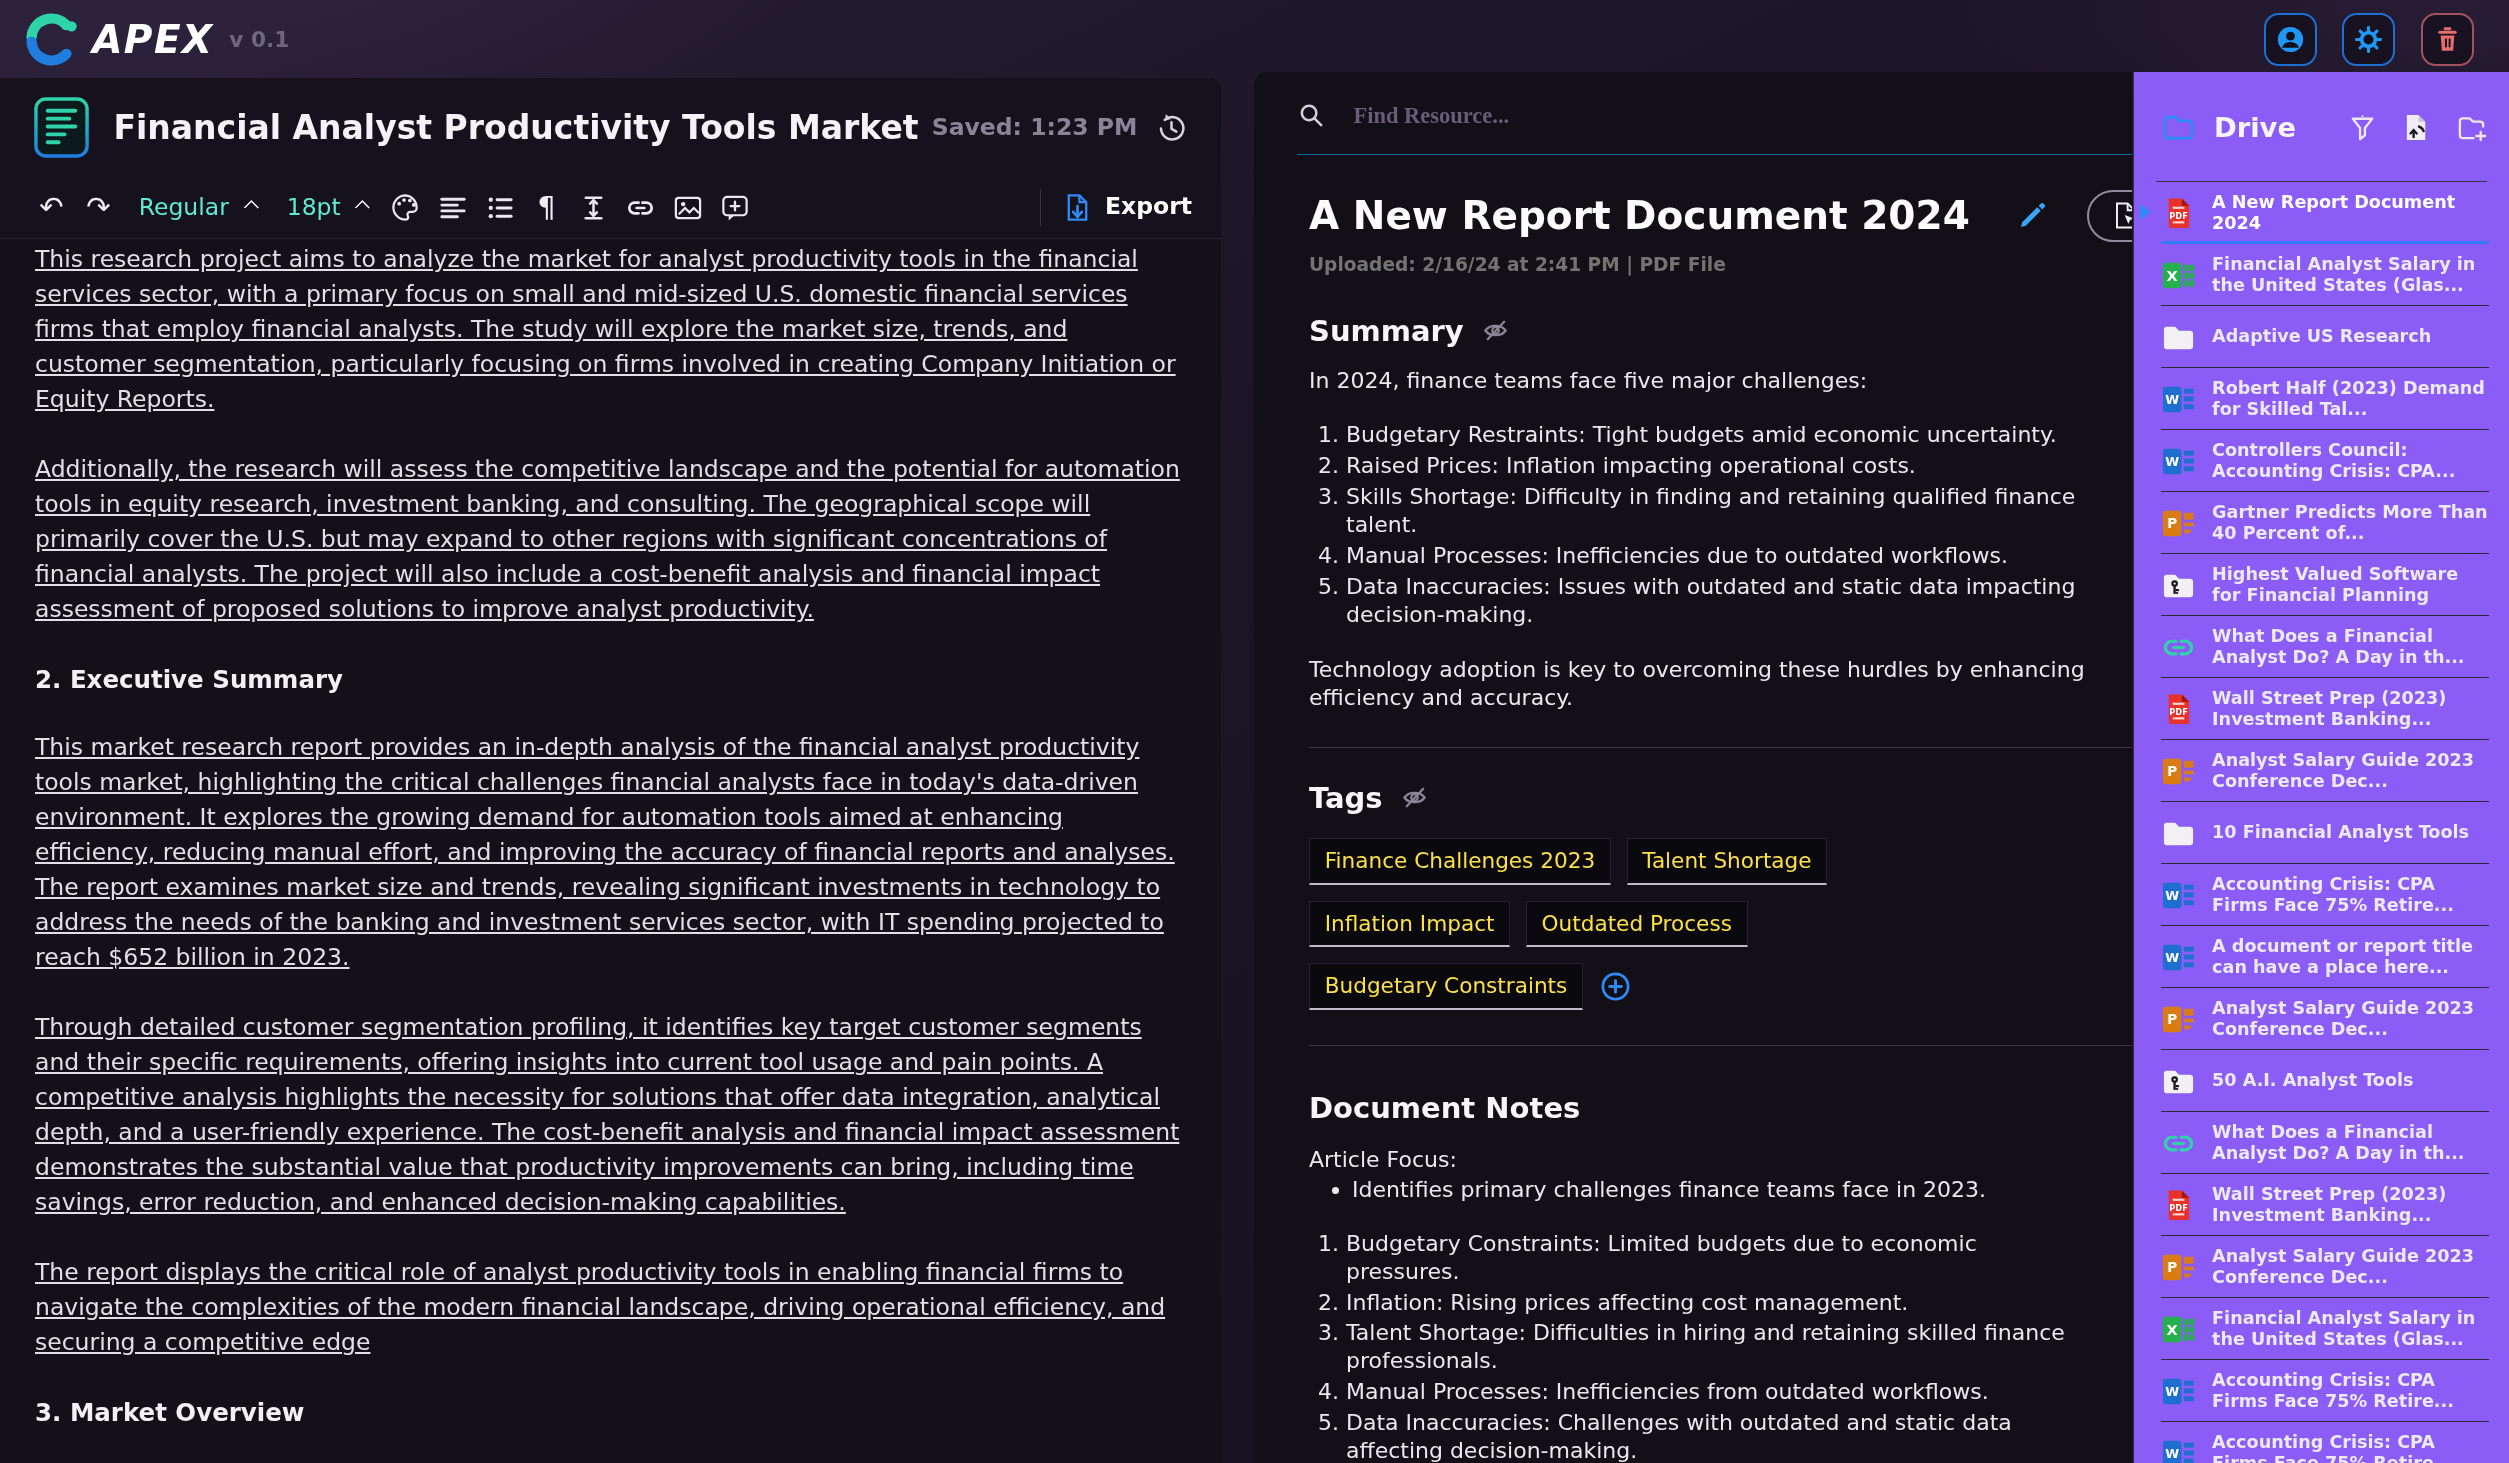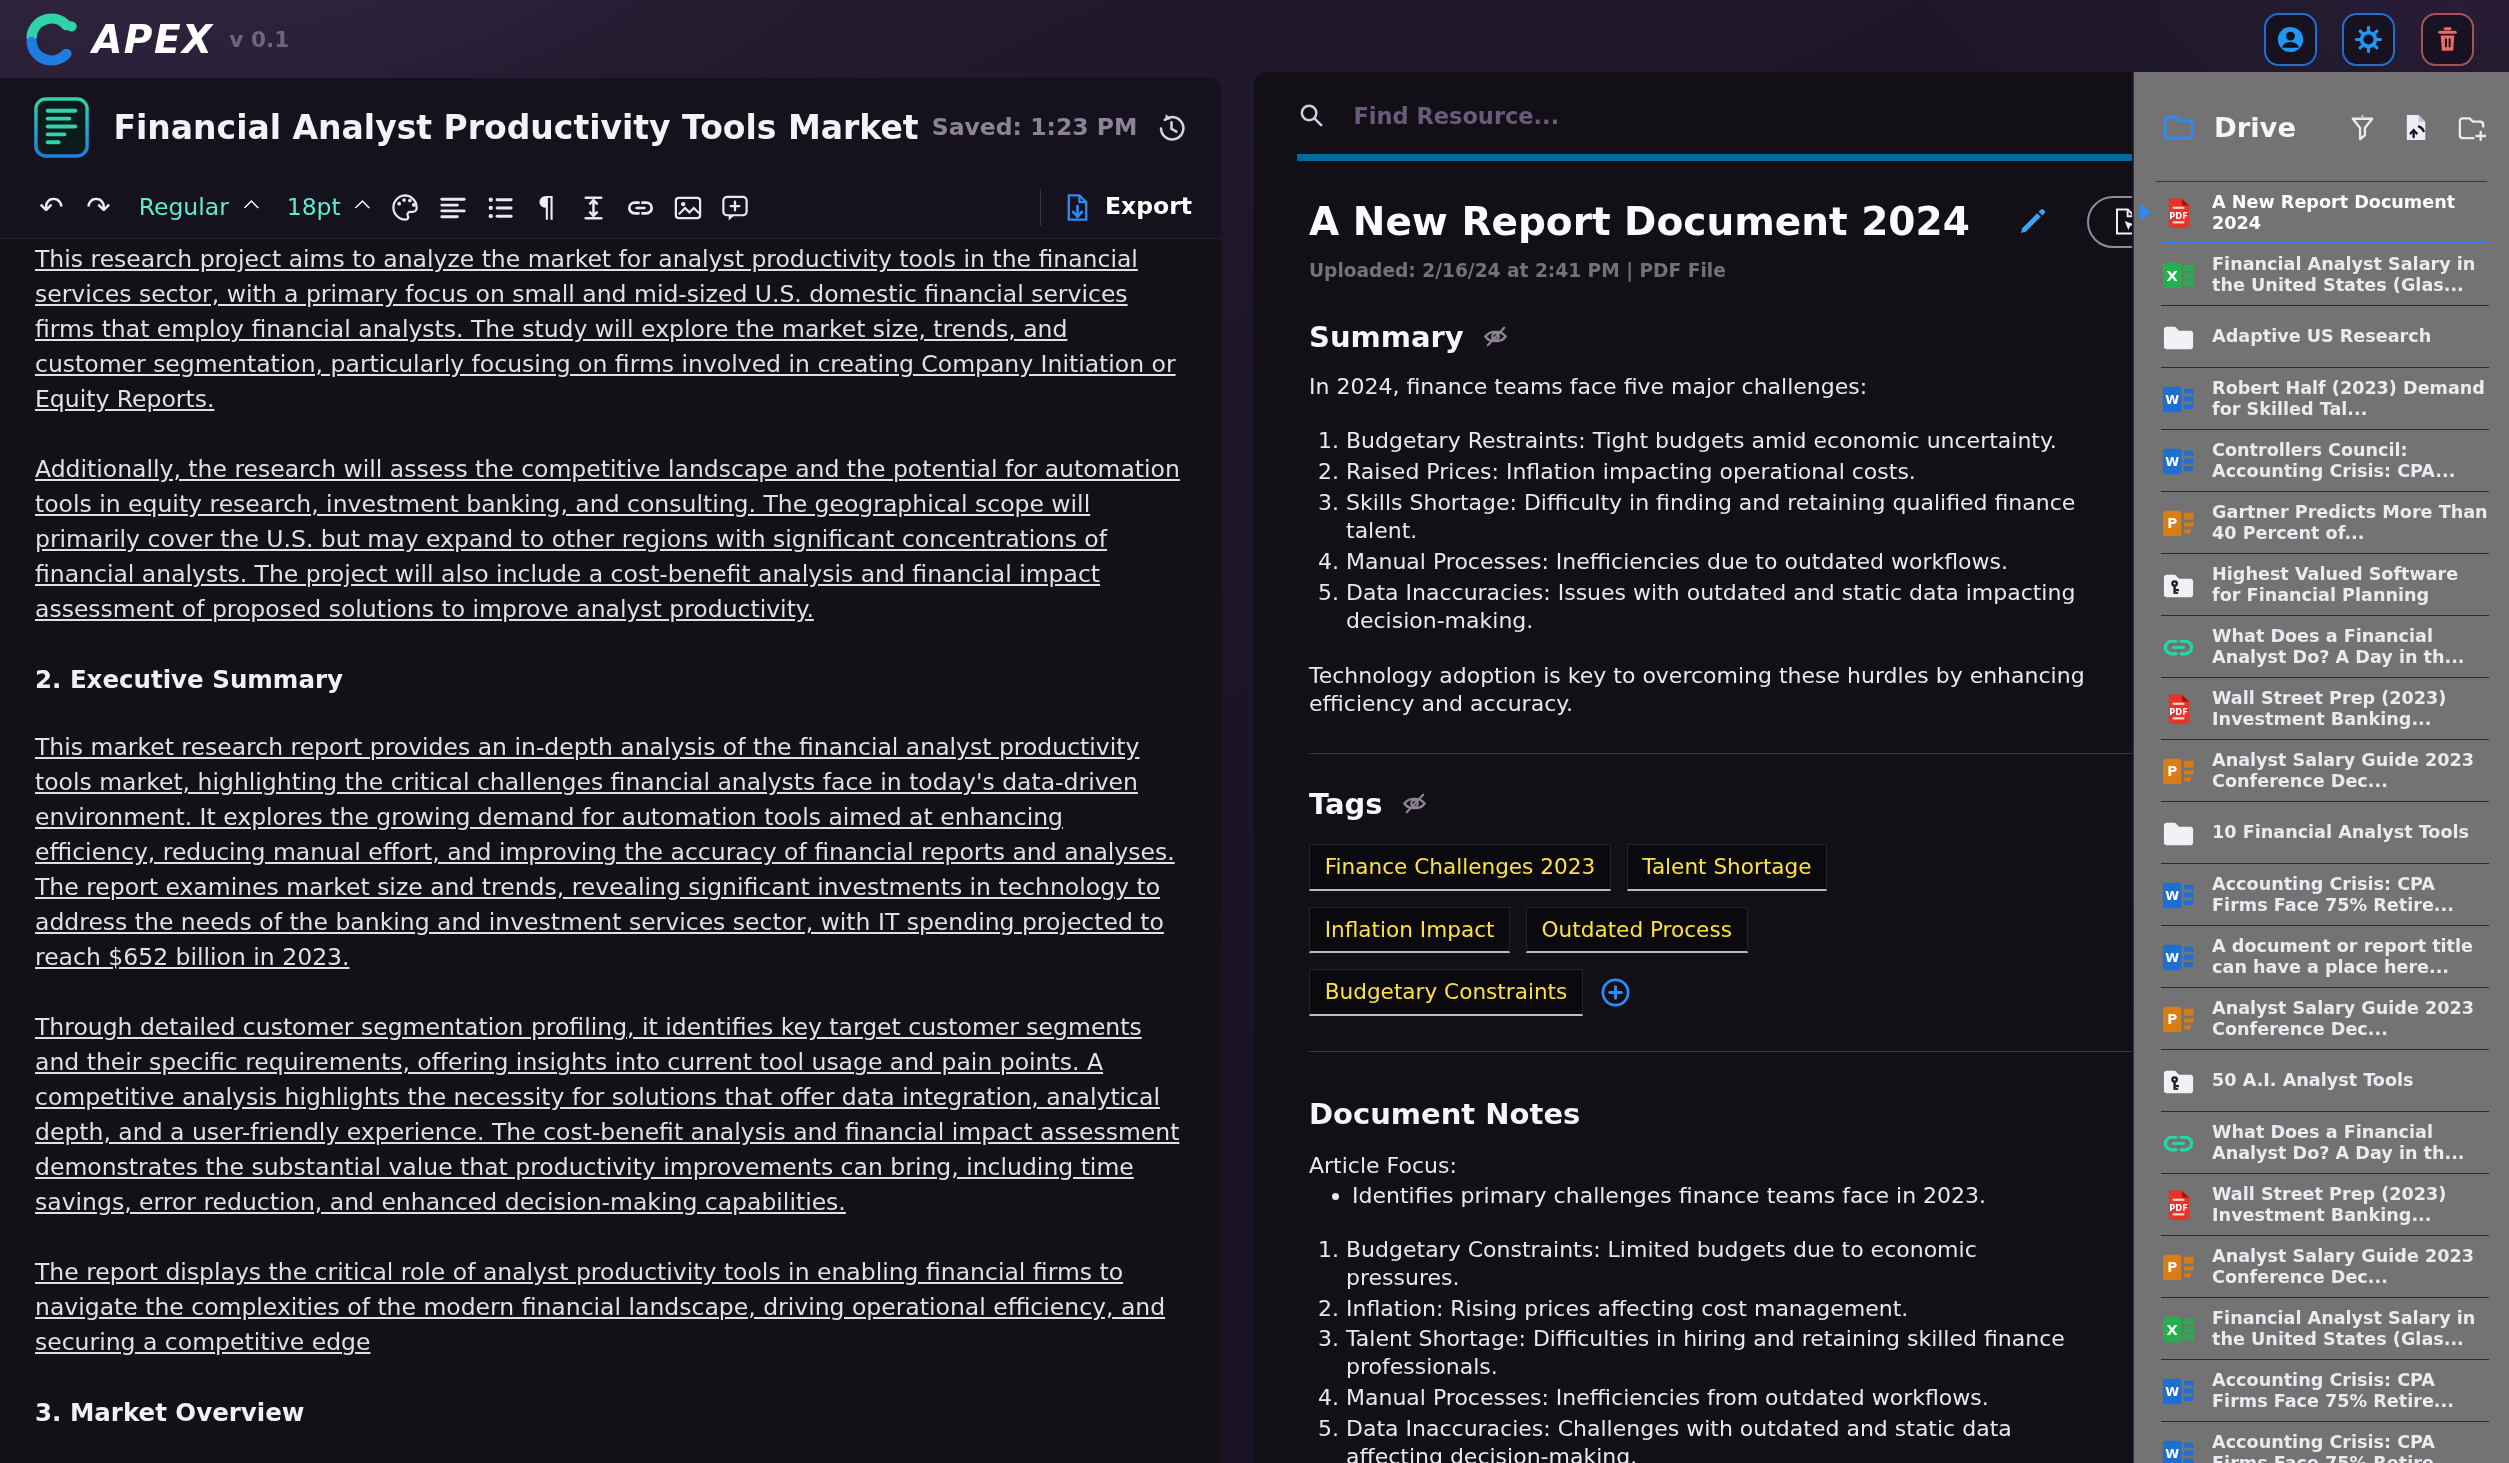--- a/index.html
+++ b/index.html
@@ -35,21 +35,21 @@
   .tb-spacer { flex:1; }
   .tb-divider { width:1px; height:37px; background:#3a3347; margin:0 19.6px; }
   .export-btn { display:flex; align-items:flex-start; gap:11.8px; font-size:23.5px; font-weight:600; color:#ffffff; cursor:pointer; }
   .ed-content { padding:13.7px 37px 0 35px; height:1212px; overflow:hidden; font-size:23.5px; line-height:35px; color:#e2dfe8; }
   .ed-content p { margin:0 0 35px;text-decoration:underline; }
   .ed-content p.first { margin-top:-10.8px; }
   .ed-content h3 { font-size:24.5px; font-weight:700; color:#f2f0f5; margin:29px 0 33px; }
 
   
   .resource-panel { position:absolute; left:1254px; top:72px; width:878px; height:1392px; background:#121016; border-top-left-radius:13.7px; overflow:hidden; }
-  .search-row { margin-left:43px; padding:29px 0 23.5px; border-bottom:7px solid #0369a1; display:flex; align-items:center; gap:27.4px; cursor:text; }
+  .search-row { margin-left:43px; padding:29px 0 23.5px; border-bottom:1px solid #0369a1; display:flex; align-items:center; gap:27.4px; cursor:text;font-family:Liberation Serif, serif; }
   .search-placeholder { font-size:22.5px; font-weight:600; color:#675c79; }
   .res-body { padding:0 39px 0 55px; }
   .title-row { margin-top:35px; display:flex; align-items:center; }
   .res-title { font-size:39px; font-weight:800; color:#fbfafc; white-space:nowrap; }
   .pencil-btn { margin-left:45px; cursor:pointer; display:flex; }
   .ofv-btn { margin-left:37px; display:flex; align-items:center; gap:13.7px; border:2px solid #8f8a9c; border-radius:29px; padding:9.8px 23.5px; font-size:21.6px; font-weight:600; color:#f2f0f5; white-space:nowrap; cursor:pointer; }
   .res-meta { margin-top:11.8px; font-size:18.6px; font-weight:600; color:#737373; }
   .section-head { display:flex; align-items:center; gap:17.6px; margin-top:39px; }
   .section-head h2 { font-size:29px; font-weight:800; color:#f7f5f9; }
   .res-text { font-size:22px; line-height:28px; color:#eae7ee; }
@@ -60,21 +60,21 @@
   hr.res-div { border:none; border-top:1px solid #393344; margin:35px -39px 0 0; }
   .tag-wrap { display:flex; flex-wrap:wrap; align-items:center; gap:15.7px; margin-top:23.5px; max-width:686px; }
   .tag-chip { background:#0a090e; border:1px solid #262130; border-bottom:2px solid #bfb9ca; padding:8.8px 14.7px 9.8px; font-size:21.6px; color:#fde047; cursor:pointer; white-space:nowrap; }
   .tag-add { display:flex; cursor:pointer; }
   .notes-head { margin-top:45px; }
   .note-group { margin-top:25.5px; }
   ul.res-ul { margin:2px 0 0; padding-left:43px; list-style:disc; }
   ol.res-ol.notes { margin:2px 0 0; padding-left:37px; }
 
   
-  .sidebar { position:absolute; left:2133px; top:72px; width:376px; height:1392px; background:#737373; border-left:1px solid #352e42; overflow:hidden; }
+  .sidebar { position:absolute; left:2133px; top:72px; width:376px; height:1392px; background:#8b5cf6; border-left:1px solid #352e42; overflow:hidden; }
   .drive-head { position:relative; height:110px; display:flex; align-items:center; padding:0 21.6px 0 27.4px; }
   .drive-head::after { content:""; position:absolute; left:21.6px; right:21.6px; bottom:0; height:1px; background:#3a3444; }
   .drive-title { font-size:27.4px; font-weight:800; color:#f7f5fa; margin-left:17.6px; flex:1; }
   .drive-actions { display:flex; gap:23.5px; align-items:center; }
   .drive-actions > span { cursor:pointer; display:flex; }
   .file-list { }
   .file-row { position:relative; height:62px; display:flex; align-items:center; gap:15.7px; padding:0 19.6px 0 27.4px; cursor:pointer; }
   .file-row::after { content:""; position:absolute; left:27.4px; right:19.6px; bottom:0; height:1px; background:#2e2837; }
   .file-row.selected::after { height:2.9px; background:#2f7df6; border-radius:2px; }
   .file-row.selected::before { content:""; position:absolute; left:5.9px; top:50%; margin-top:-8.8px; border-left:11.8px solid #2f8af7; border-top:8.8px solid transparent; border-bottom:8.8px solid transparent; }

